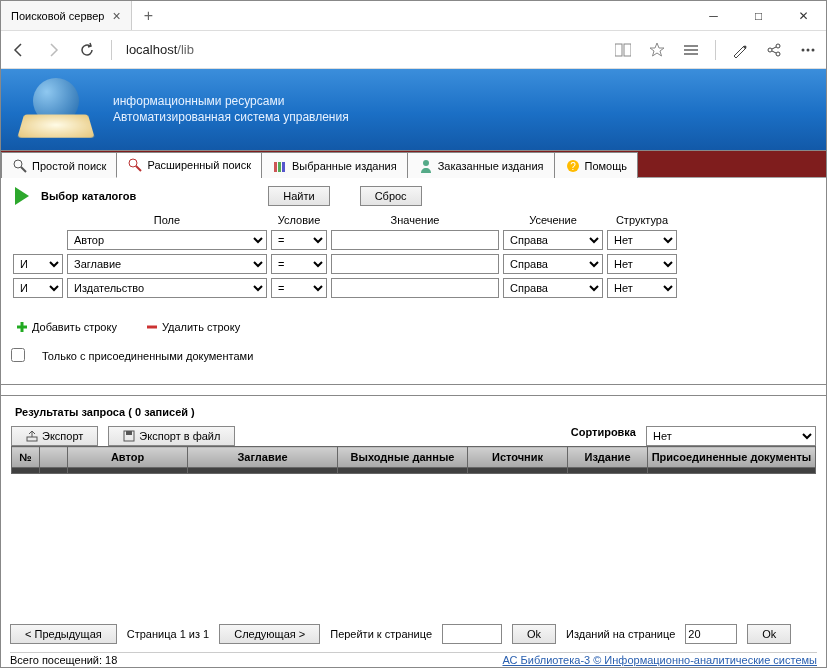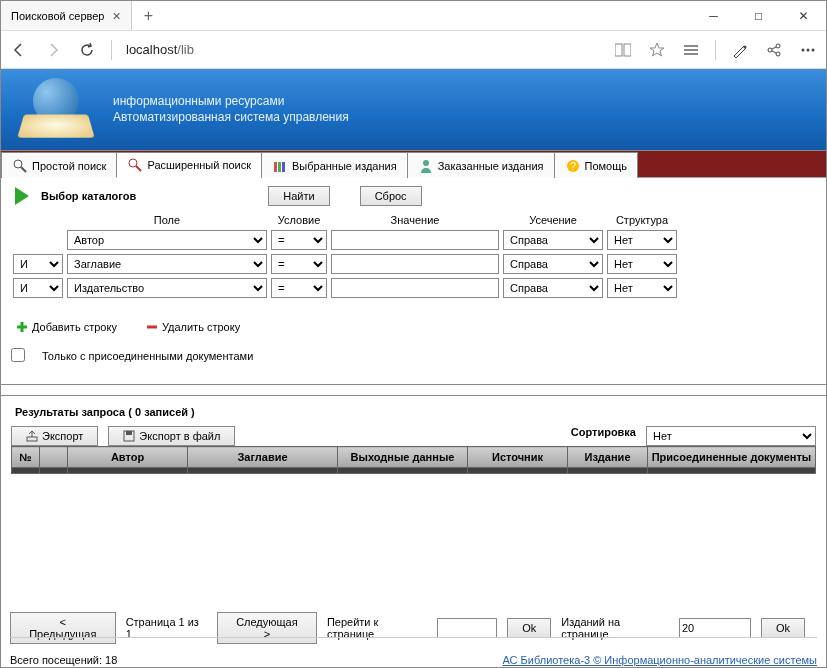--- a/index.html
+++ b/index.html
@@ -43,21 +43,21 @@
 .divider{height:12px;background:#fff;border-top:1px solid #888;border-bottom:1px solid #888;margin-top:14px}
 .resultshdr{font-weight:bold;padding:10px 4px 8px}
 .exprow{display:flex;align-items:flex-start;gap:10px;}
 .sortlbl{margin-left:auto;font-weight:bold}
 .sortsel{width:170px}
 .grid{width:100%;border-collapse:collapse}
 .grid th{background:linear-gradient(#d0d0d0,#a8a8a8);border:1px solid #666;font-size:11px;font-weight:bold;padding:4px 2px}
 .grid td{border:1px solid #666;height:6px}
 .grid .dark td{background:#404040}
 .pager{position:absolute;bottom:24px;left:10px;right:22px;display:flex;align-items:center;gap:10px;font-size:11px}
-.footer{position:absolute;bottom:2px;left:10px;right:10px;display:flex;justify-content:space-between;font-size:11px;padding-top:16px;border-top:1px solid #ccc}
+.footer{position:absolute;bottom:2px;left:10px;right:10px;display:flex;justify-content:space-between;font-size:11px;padding-top:1px;border-top:1px solid #ccc}
 .footer a{color:#2a60b0;}
 svg{display:block}
 </style>
 </head>
 <body>
 
 <div class="titlebar">
   <div class="tab">
     <span>Поисковой сервер</span>
     <span class="tab-close">×</span>
@@ -319,20 +319,20 @@
 </div>
 
 <div class="pager">
   <button class="btn">&lt; Предыдущая</button>
   <span>Страница 1 из 1</span>
   <button class="btn">Следующая &gt;</button>
   <span>Перейти к странице</span>
   <input type="text" style="width: 60px;">
   <button class="btn">Ok</button>
   <span>Изданий на странице</span>
-  <input type="text" style="width: 72px;" value="20">
+  <input type="text" style="width: 52px;" value="20">
   <button class="btn">Ok</button>
 </div>
 
 <div class="footer">
   <span>Всего посещений: 18</span>
   <a href="#">АС Библиотека-3 © Информационно-аналитические системы</a>
 </div>
 
 </body></html>

